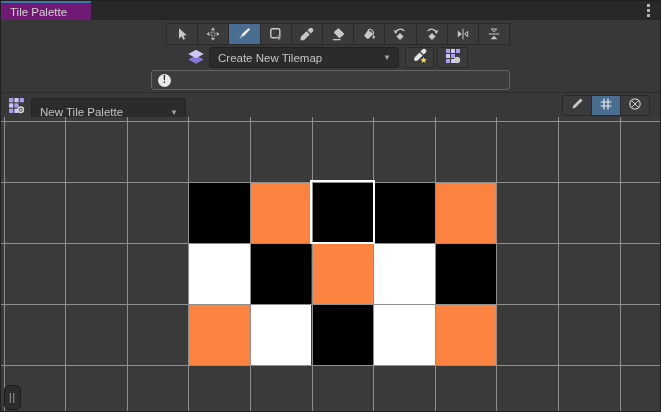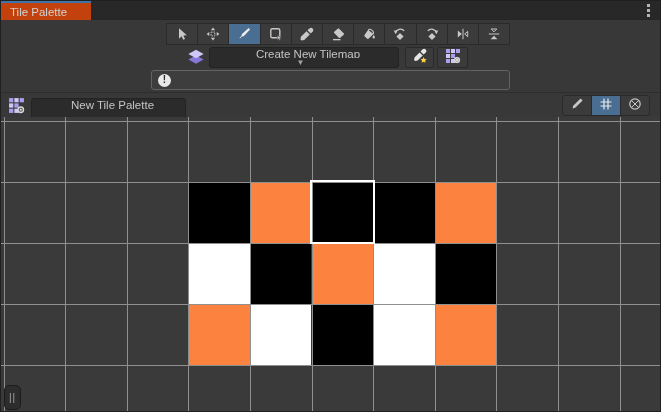--- a/index.html
+++ b/index.html
@@ -4,33 +4,33 @@
 <style>
   html,body{margin:0;padding:0;background:#1e1e1e;}
   *{box-sizing:border-box;}
   .window{
     position:relative;width:661px;height:412px;background:#383838;overflow:hidden;
     font-family:"Liberation Sans","DejaVu Sans",sans-serif;color:#c8c8c8;
     border:1px solid #202020;
   }
   
   .tabbar{position:absolute;left:0;top:0;width:100%;height:19px;background:#282828;border-bottom:1px solid #262626;}
-  .tab{position:absolute;left:0;top:0;width:90px;height:19px;background:#c2410c;border-top:2px solid #3d74ab;}
+  .tab{position:absolute;left:0;top:0;width:90px;height:19px;background:#701a75;border-top:2px solid #3d74ab;}
   .tab-label{position:absolute;left:9px;top:3px;font-size:11.5px;color:#d2d2d2;white-space:nowrap;}
   .kebab{position:absolute;right:8px;top:3px;width:8px;height:13px;display:flex;flex-direction:column;justify-content:space-between;align-items:center;cursor:pointer;}
   .kebab i{width:3px;height:3px;background:#b4b4b4;display:block;}
   
   .tools-row{position:absolute;left:165px;top:22px;width:344px;height:22px;display:flex;gap:1px;background:#2a2a2a;border:1px solid #2a2a2a;}
   .tool-btn{flex:1;background:#3b3b3b;display:flex;align-items:center;justify-content:center;cursor:pointer;}
   .tool-btn.selected{background:#4a6d92;}
   .tool-btn svg{display:block;}
   .row2-icon{position:absolute;left:186px;top:47px;width:18px;height:18px;}
   .dd{
     position:absolute;background:#2b2b2b;border:1px solid #232323;border-radius:3px;
-    display:flex;align-items:center;cursor:pointer;flex-direction:column;
+    display:flex;align-items:center;cursor:pointer;
   }
   .dd-tilemap{left:208px;top:46px;width:190px;height:21px;}
   .dd-palette{left:30px;top:5px;width:155px;height:28px;}
   .dd-label{font-size:11.5px;color:#c4c4c4;padding-left:8px;white-space:nowrap;overflow:hidden;flex:1;}
   .dd-arrow{font-size:8px;color:#a2a2a2;padding-right:7px;}
   .sq-btn{position:absolute;background:#3b3b3b;border:1px solid #2a2a2a;border-radius:2px;display:flex;align-items:center;justify-content:center;cursor:pointer;}
   .btn-picker-star{left:404px;top:46px;width:29px;height:21px;}
   .btn-tilemap-settings{left:436px;top:46px;width:31px;height:21px;}
   
   .helpbox{

